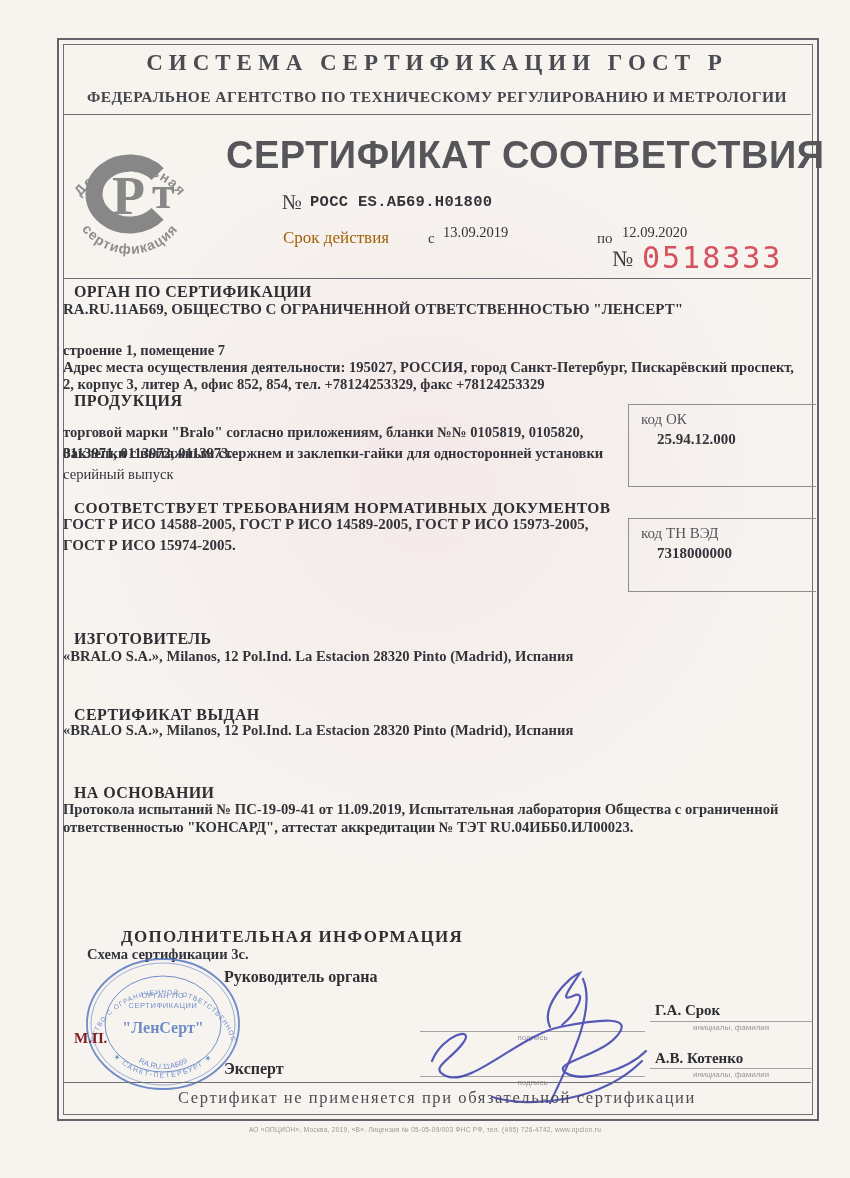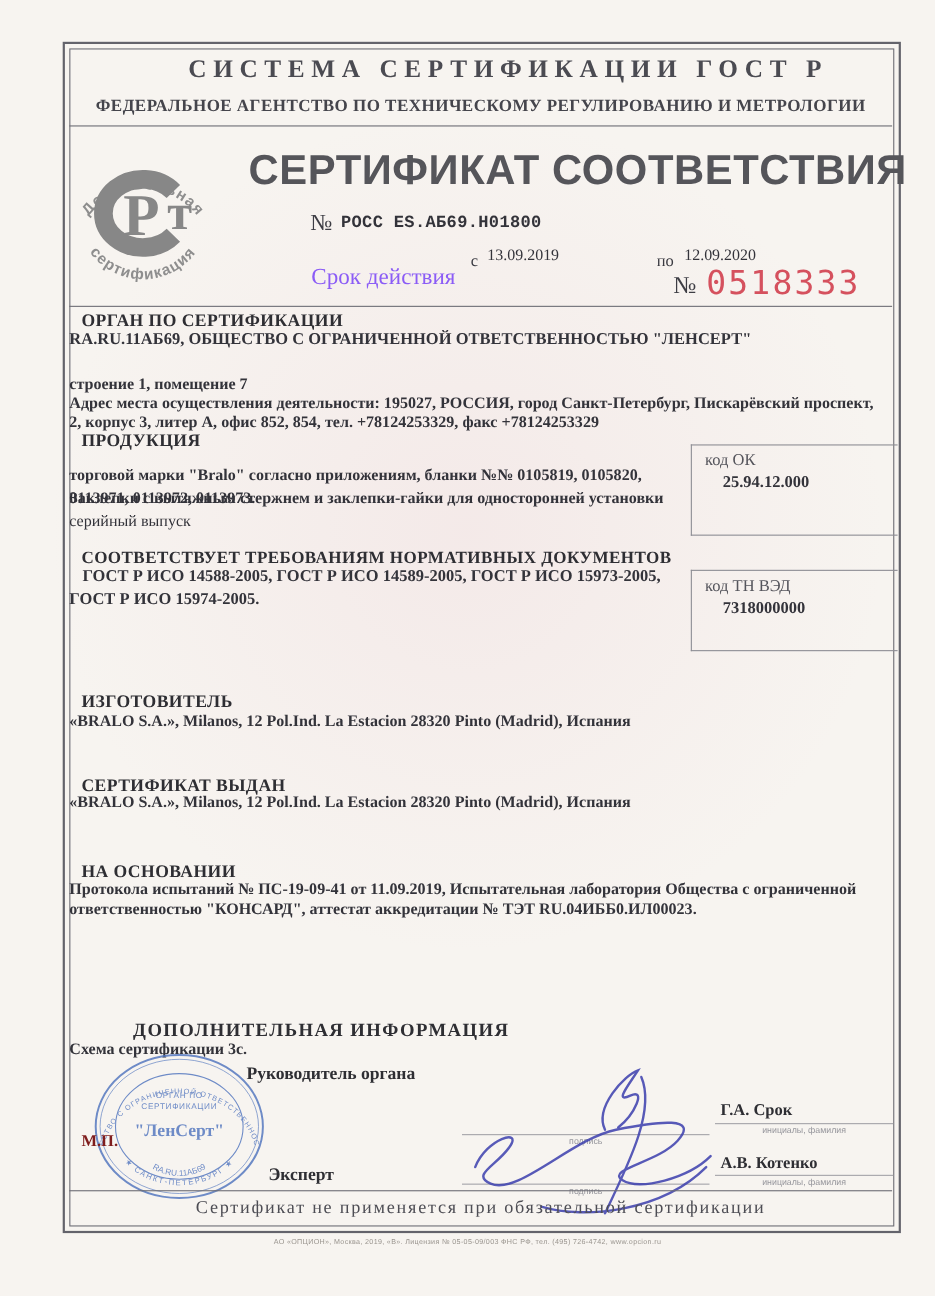--- a/index.html
+++ b/index.html
@@ -19,29 +19,29 @@
     border:2px solid #63636b;
   }
   .frame-inner{
     position:absolute; left:4px; top:4px; right:4px; bottom:4px;
     border:1px solid #6d6d75;
   }
   .hline{position:absolute; left:63px; width:748px; height:0; border-top:1px solid #6d6d75;}
   .abs{position:absolute;}
   .center{left:63px; width:748px; text-align:center;}
 
-  .hdr1{top:50px; font-size:23px; font-weight:bold; letter-spacing:6px; color:#4b4b52;margin-left:25px;}
+  .hdr1{top:50px; font-size:23px; font-weight:bold; letter-spacing:6px; color:#4b4b52;}
   .hdr2{top:88px; font-size:15.5px; font-weight:bold; letter-spacing:.4px; color:#45454c;}
 
   .doc-title{left:226px; top:134px; font-family:"Liberation Sans",sans-serif;
     font-size:38px; font-weight:bold; color:#55555a; letter-spacing:.5px; white-space:nowrap;}
 
   .no-sign{font-size:21px; color:#3d3d44;}
   .cert-number{font-size:15.5px; font-weight:bold; color:#33333a; letter-spacing:.3px;}
-  .validity-label{font-size:21px; color:#8b5cf6;margin-top:11px;}
+  .validity-label{font-size:17px; color:#a16207;}
   .small-label{font-size:15px; color:#3b3b42;}
   .date{font-size:14.5px; font-weight:normal; color:#33333a;}
   .blank-no{font-family:"DejaVu Sans Mono",monospace; font-size:30px; letter-spacing:2px;}
 
   .sec-h{font-size:16px; font-weight:bold; letter-spacing:.4px; color:#2e2e33; white-space:nowrap;}
   .body-line{font-size:14.6px; font-weight:bold; color:#33333a; white-space:nowrap;}
 
   .code-box{position:absolute; border:1px solid #8d8d94; border-right:none; background:transparent;}
   .code-label{font-size:15px; color:#55555c;}
   .code-value{font-size:15px; font-weight:bold; color:#33333a;}
@@ -115,40 +115,40 @@
   <div class="abs body-line" style="left:63px; top:424px;">торговой марки "Bralo" согласно приложениям, бланки №№ 0105819, 0105820,</div>
   <div class="abs body-line" style="left:63px; top:445px;">0113971, 0113972, 0113973.</div>
   <div class="abs body-line" style="left:63px; top:466px; font-weight:normal;">серийный выпуск</div>
 
   <div class="code-box" style="left:628px; top:404px; width:187px; height:81px;">
     <div class="abs code-label" style="left:12px; top:6px;">код ОК</div>
     <div class="abs code-value" style="left:28px; top:26px;">25.94.12.000</div>
   </div>
 
   <div class="abs sec-h" style="left:74px; top:499px; font-size:15.5px;">СООТВЕТСТВУЕТ ТРЕБОВАНИЯМ НОРМАТИВНЫХ ДОКУМЕНТОВ</div>
-  <div class="abs body-line" style="left:63px; top:516px; font-size:15px;padding-left:12px;">ГОСТ Р ИСО 14588-2005, ГОСТ Р ИСО 14589-2005, ГОСТ Р ИСО 15973-2005,</div>
+  <div class="abs body-line" style="left:63px; top:516px; font-size:15px;">ГОСТ Р ИСО 14588-2005, ГОСТ Р ИСО 14589-2005, ГОСТ Р ИСО 15973-2005,</div>
   <div class="abs body-line" style="left:63px; top:537px; font-size:15px;">ГОСТ Р ИСО 15974-2005.</div>
 
   <div class="code-box" style="left:628px; top:518px; width:187px; height:72px;">
     <div class="abs code-label" style="left:12px; top:6px;">код ТН ВЭД</div>
     <div class="abs code-value" style="left:28px; top:26px;">7318000000</div>
   </div>
 
   <div class="abs sec-h" style="left:74px; top:630px;">ИЗГОТОВИТЕЛЬ</div>
   <div class="abs body-line" style="left:63px; top:648px;">«BRALO S.A.», Milanos, 12 Pol.Ind. La Estacion 28320 Pinto (Madrid), Испания</div>
 
   <div class="abs sec-h" style="left:74px; top:706px;">СЕРТИФИКАТ ВЫДАН</div>
   <div class="abs body-line" style="left:63px; top:722px;">«BRALO S.A.», Milanos, 12 Pol.Ind. La Estacion 28320 Pinto (Madrid), Испания</div>
 
   <div class="abs sec-h" style="left:74px; top:784px;">НА ОСНОВАНИИ</div>
   <div class="abs body-line" style="left:63px; top:801px;">Протокола испытаний № ПС-19-09-41 от 11.09.2019, Испытательная лаборатория Общества с ограниченной</div>
   <div class="abs body-line" style="left:63px; top:819px;">ответственностью "КОНСАРД", аттестат аккредитации № ТЭТ RU.04ИББ0.ИЛ00023.</div>
 
   <div class="abs sec-h" style="left:74px; top:927px; font-size:17px; letter-spacing:1.3px;margin-left:47px;">ДОПОЛНИТЕЛЬНАЯ ИНФОРМАЦИЯ</div>
-  <div class="abs body-line" style="left:63px; top:946px;">Схема сертификации 3с.</div>
+  <div class="abs body-line" style="left:63px; top:946px;padding-left:24px;">Схема сертификации 3с.</div>
 
   <svg class="abs" style="left:84px; top:956px; opacity:.8;" width="158" height="136" viewBox="0 0 158 136">
     <defs>
       <path id="stamp-arc-top" d="M 10,88 A 70,60 0 0 1 148,88"></path>
       <path id="stamp-arc-bottom" d="M 18,78 A 62,53 0 0 0 140,78"></path>
       <path id="stamp-arc-code" d="M 42,94 A 42,36 0 0 0 116,94"></path>
     </defs>
     <ellipse cx="79" cy="68" rx="76" ry="65" fill="none" stroke="#4d72bd" stroke-width="1.8"></ellipse>
     <ellipse cx="79" cy="68" rx="72" ry="61" fill="none" stroke="#4d72bd" stroke-width="0.7"></ellipse>
     <ellipse cx="79" cy="68" rx="58" ry="48" fill="none" stroke="#4d72bd" stroke-width="1"></ellipse>
@@ -167,21 +167,21 @@
   </svg>
   <div class="abs" style="left:74px; top:1030px; font-size:15px; font-weight:bold; color:#7f1d1d;">М.П.</div>
 
   <div class="abs sig-label" style="left:224px; top:968px;">Руководитель органа</div>
   <div class="sig-line" style="left:420px; top:1031px; width:225px;"></div>
   <div class="sig-caption" style="left:420px; top:1033px; width:225px;">подпись</div>
   <div class="abs sig-name" style="left:655px; top:1002px;">Г.А. Срок</div>
   <div class="sig-line" style="left:650px; top:1021px; width:162px;"></div>
   <div class="sig-caption" style="left:650px; top:1023px; width:162px;">инициалы, фамилия</div>
 
-  <div class="abs sig-label" style="left:224px; top:1060px;margin-left:20px;">Эксперт</div>
+  <div class="abs sig-label" style="left:224px; top:1060px;">Эксперт</div>
   <div class="sig-line" style="left:420px; top:1076px; width:225px;"></div>
   <div class="sig-caption" style="left:420px; top:1078px; width:225px;">подпись</div>
   <div class="abs sig-name" style="left:655px; top:1050px;">А.В. Котенко</div>
   <div class="sig-line" style="left:650px; top:1068px; width:162px;"></div>
   <div class="sig-caption" style="left:650px; top:1070px; width:162px;">инициалы, фамилия</div>
 
   <svg class="abs" style="left:400px; top:965px;" width="280" height="160" viewBox="0 0 280 160">
     <g fill="none" stroke="#3c3fae" stroke-width="2.2" stroke-linecap="round" opacity=".85">
       <path d="M150,62 C140,42 168,12 180,8 C171,22 158,38 173,31 C188,24 177,48 162,60"></path>
       <path d="M183,14 C196,44 172,92 150,138"></path>

